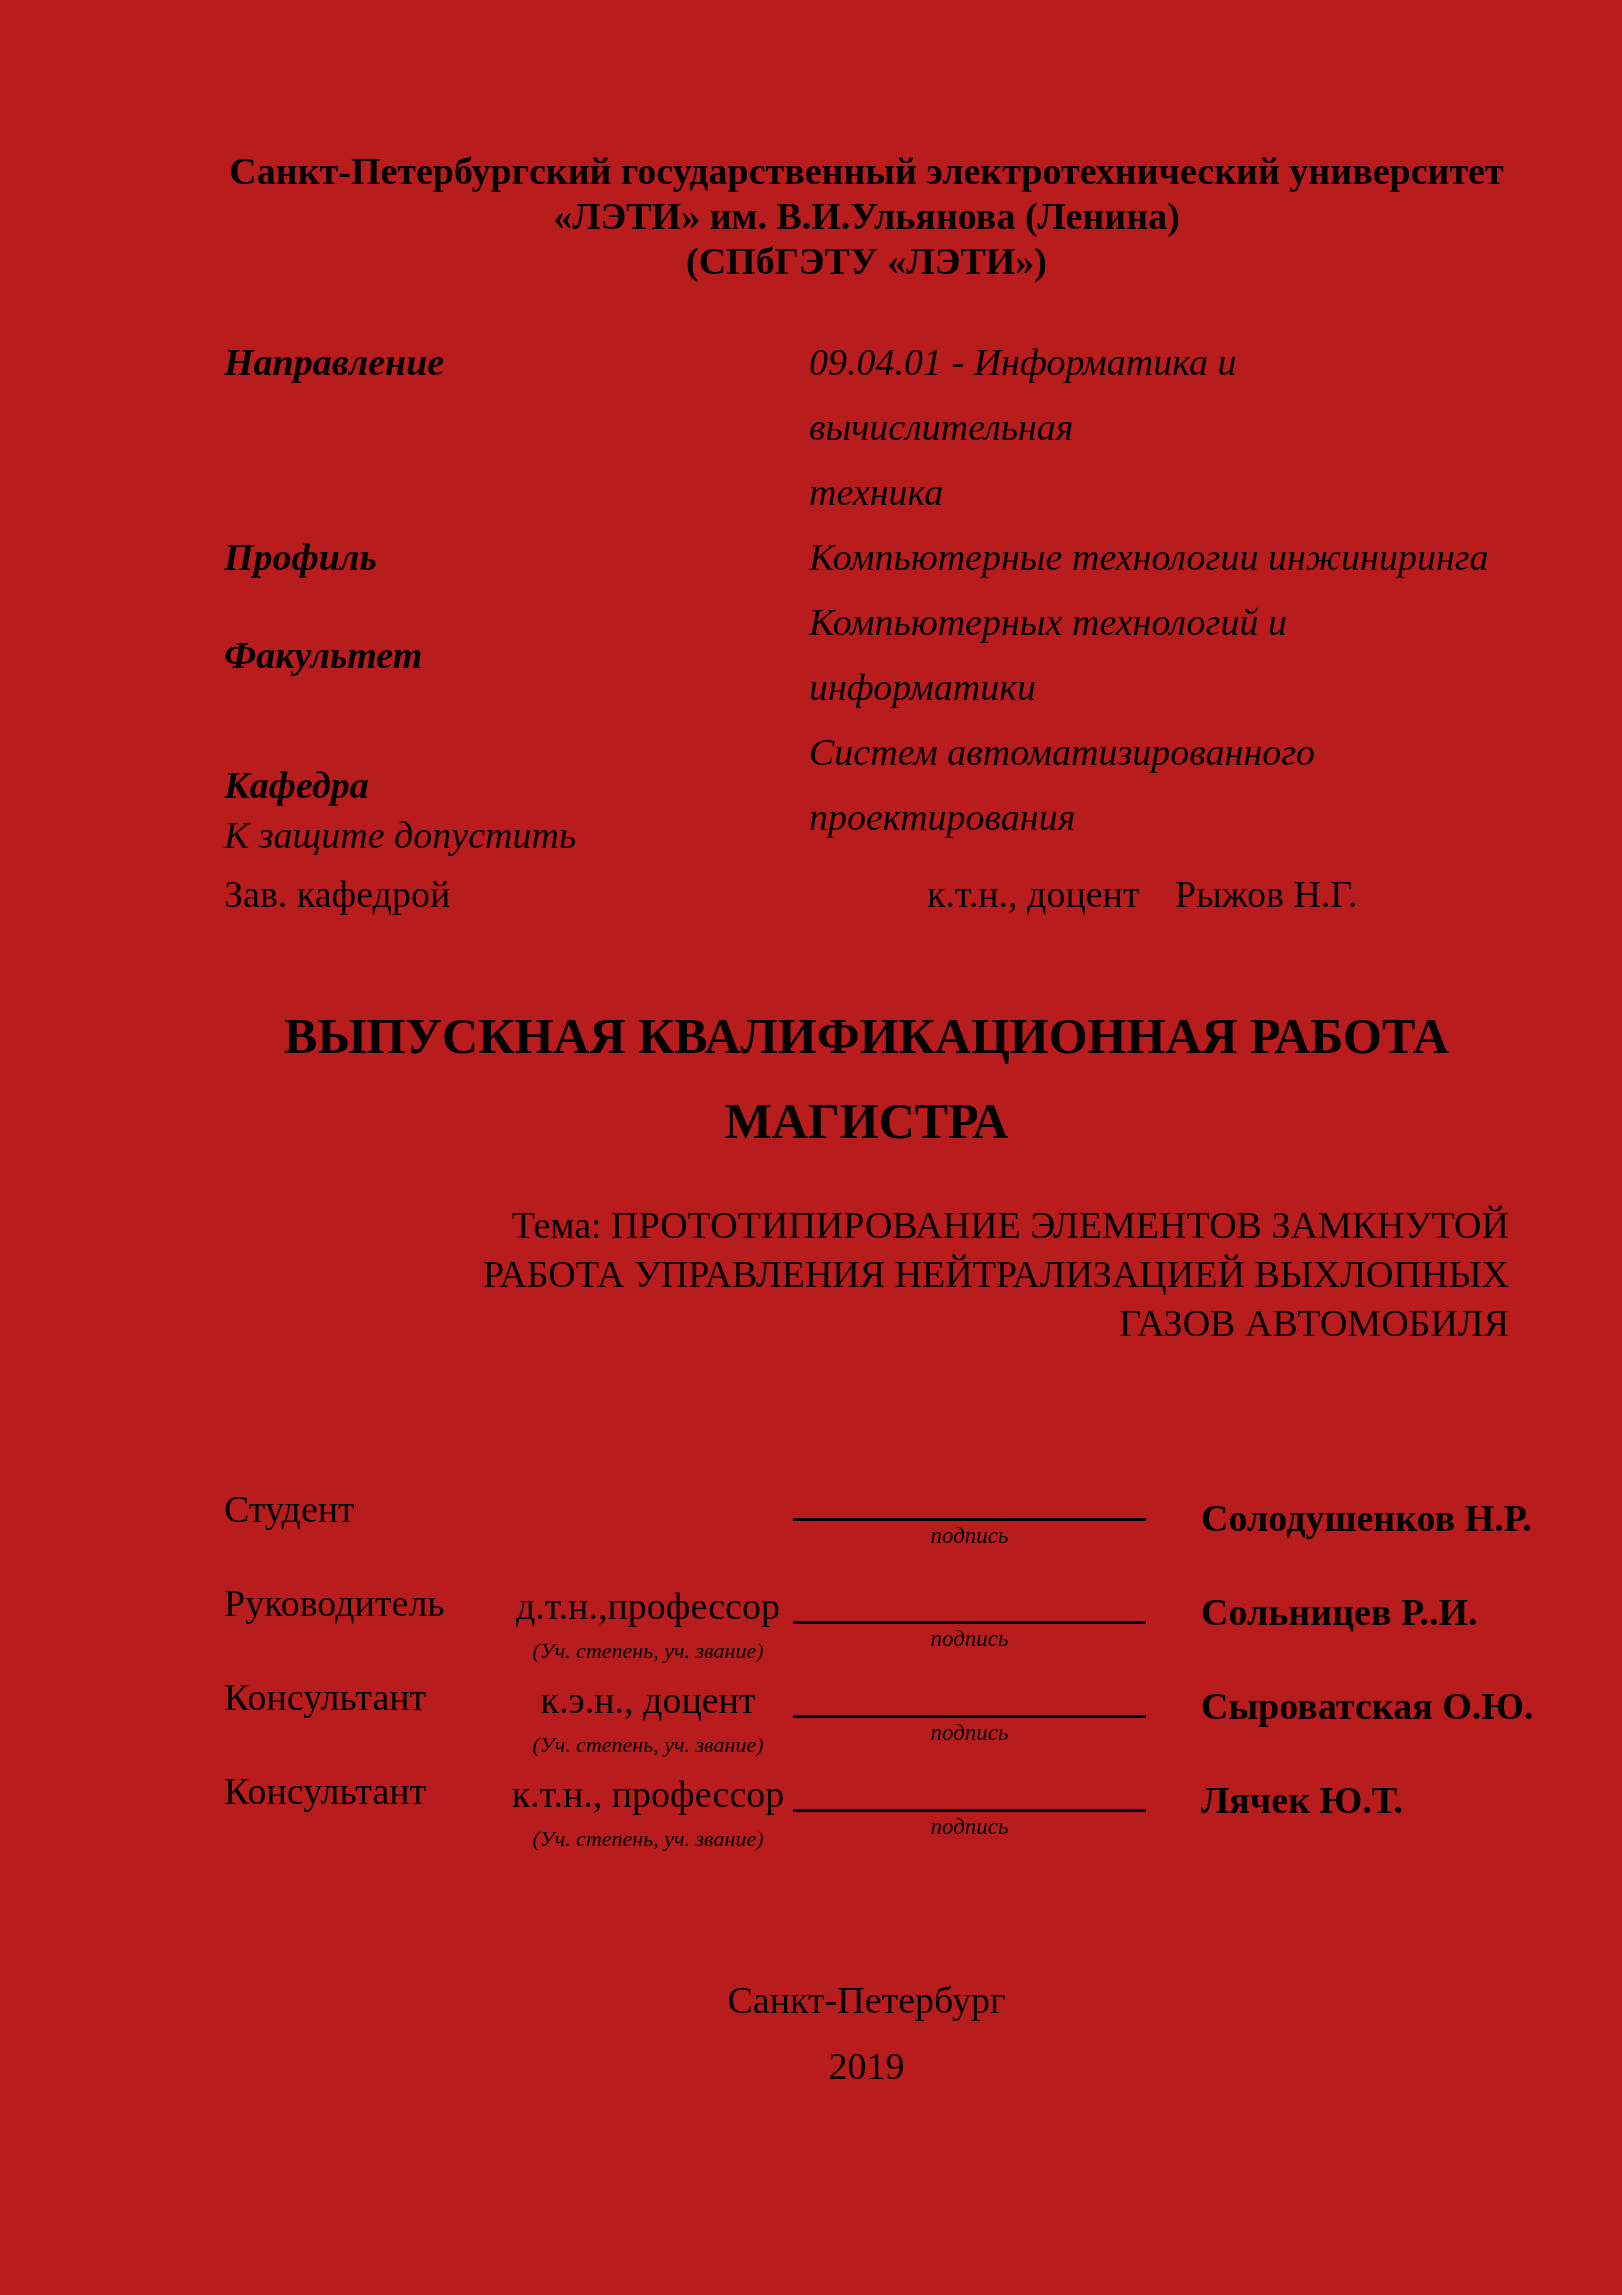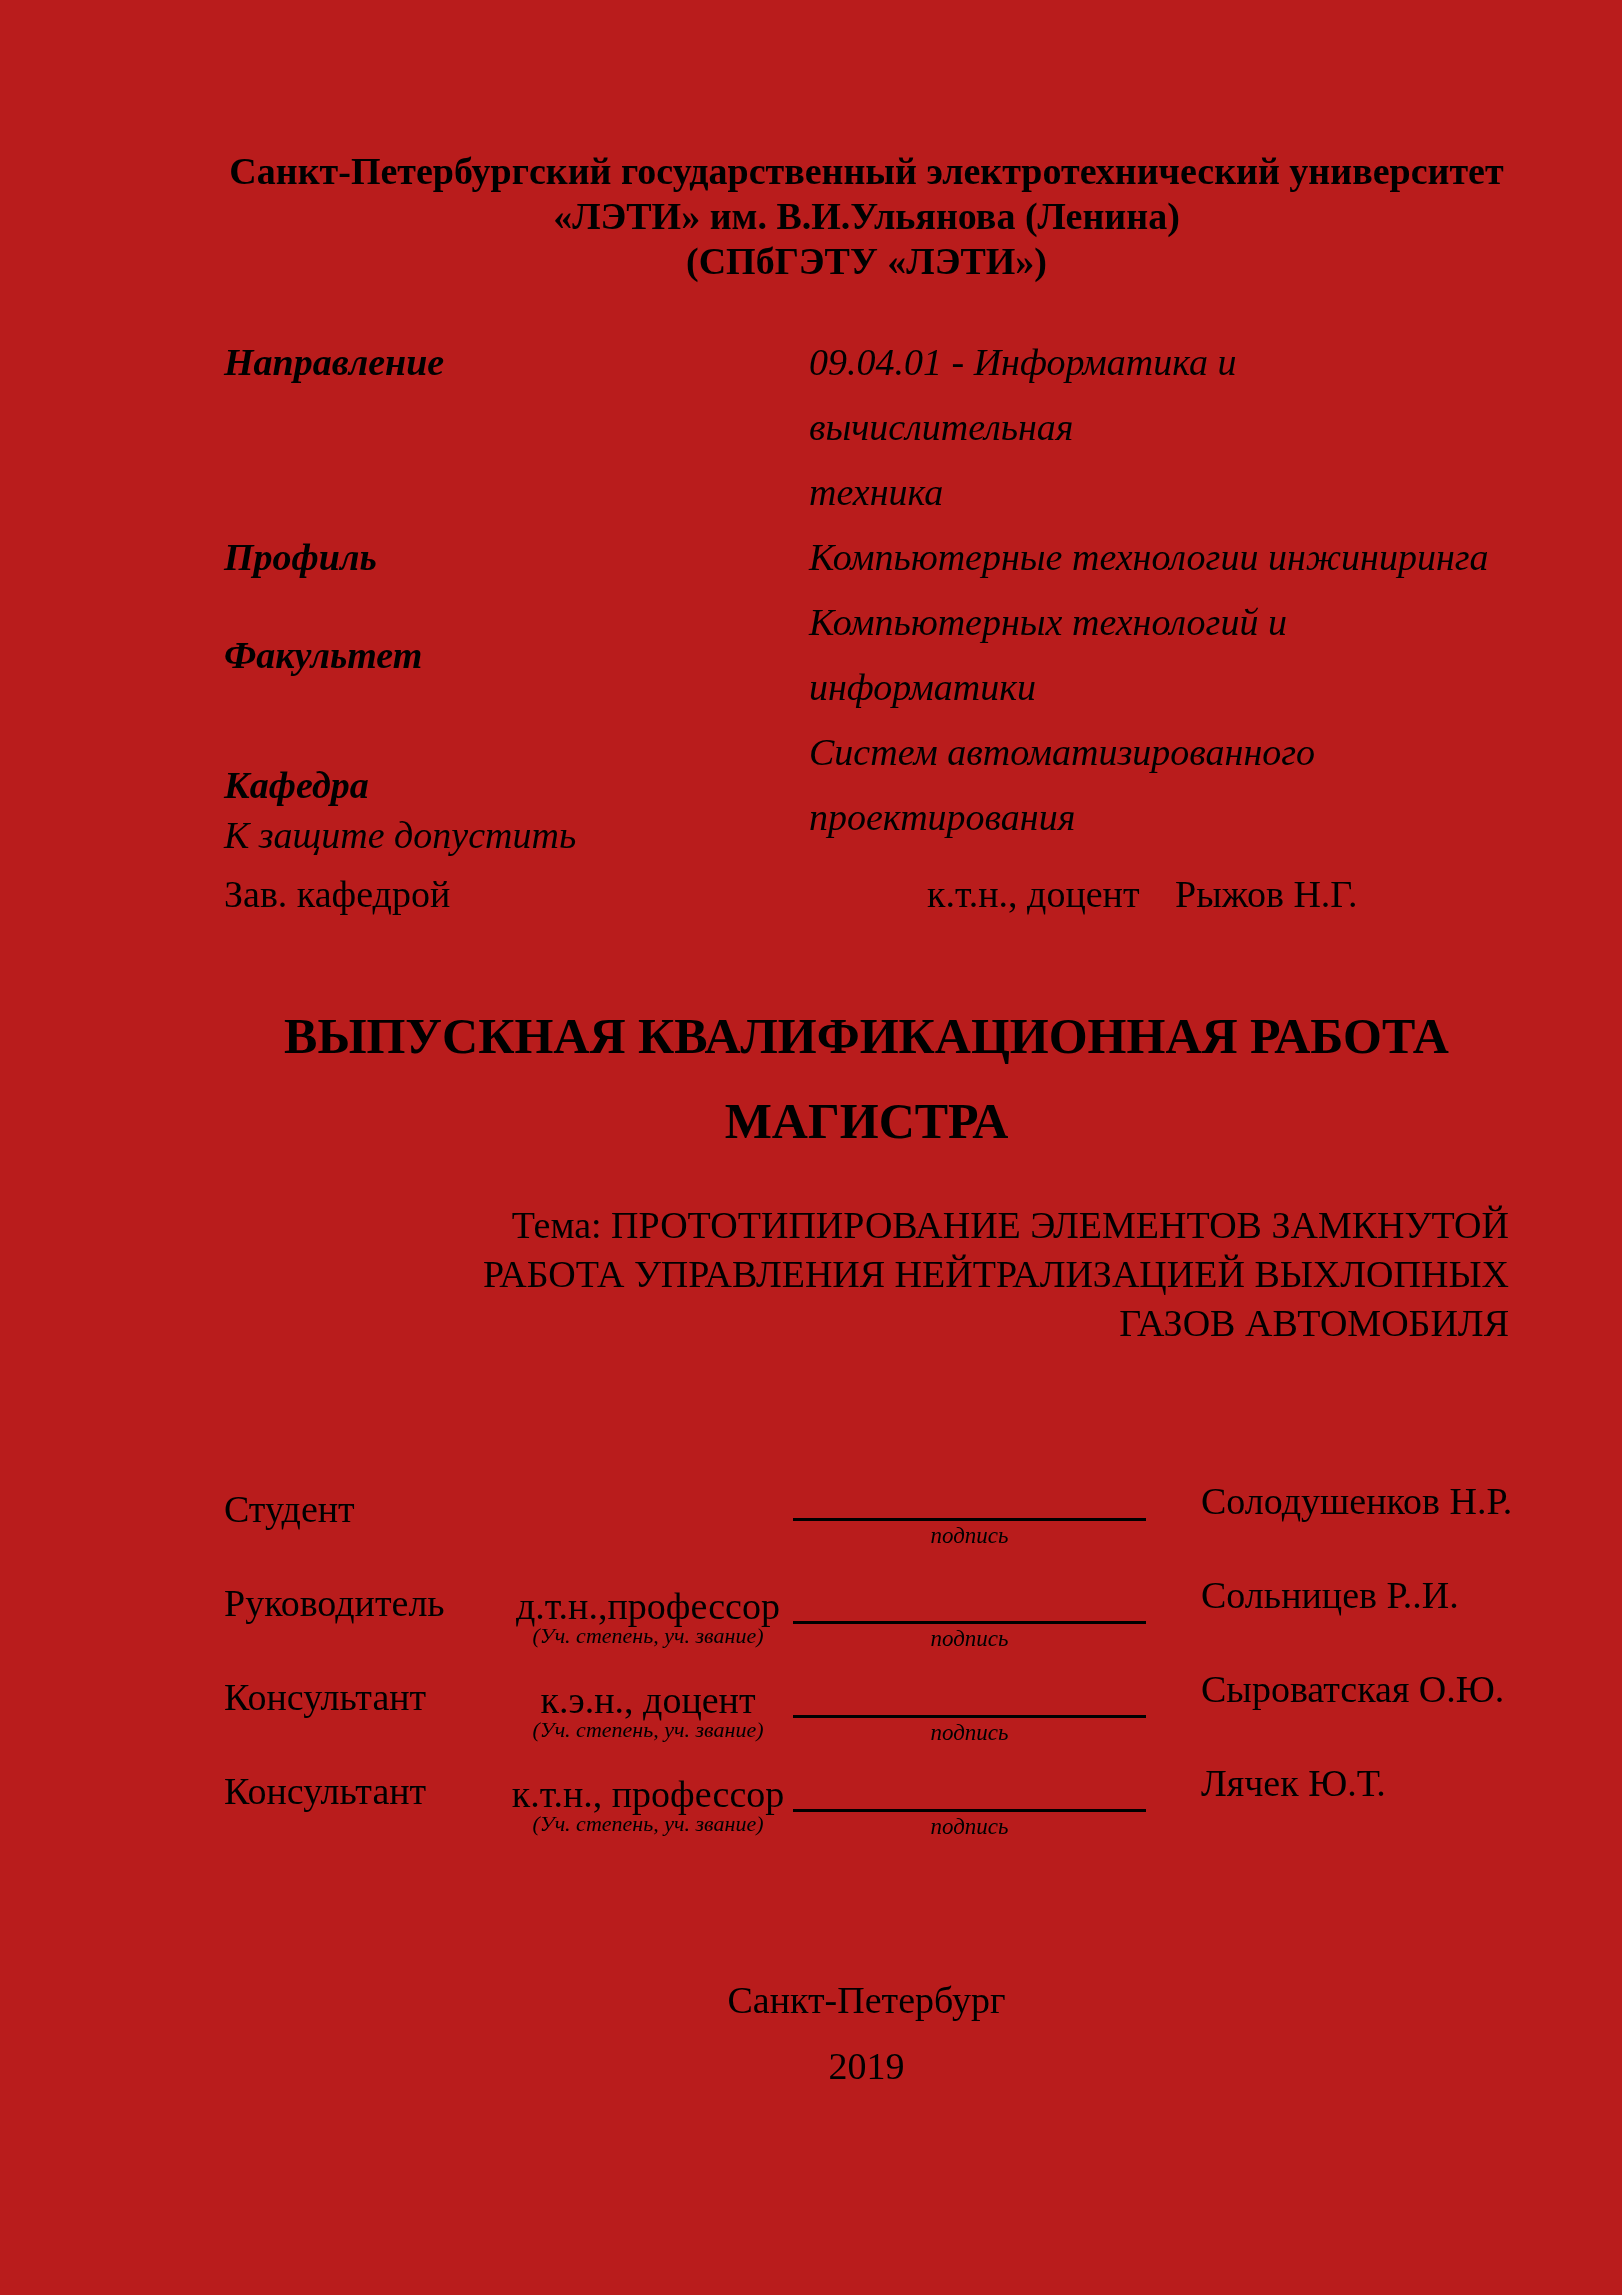--- a/index.html
+++ b/index.html
@@ -70,26 +70,26 @@
     top: 1474px; left: 224px; right: 114px;
   }
   .sig-row {
     display: grid;
     grid-template-columns: 279px 290px 353px 1fr;
     height: 94px;
   }
   .sig-role { margin-top: 12.6px; line-height: 44px; }
   .sig-degree-block { text-align: center; }
   .sig-degree  { margin-top: 20.4px; font-size: 38px; line-height: 36px; white-space: pre; }
-  .sig-degree-caption { margin-top: 0; font-size: 22px; font-style: italic; line-height: 24px; white-space: nowrap; }
+  .sig-degree-caption { margin-top: 15px; font-size: 22px; font-style: italic; line-height: 24px; white-space: nowrap; }
   .sig-line-block { text-align: center; }
   .sign-line { height: 44px; border-bottom: 3.1px solid #000000; margin-top: 9.4px; }
   .sig-row:first-child .sign-line { margin-top: 0; }
   .sign-caption { margin-top: 3.1px; font-size: 23px; font-style: italic; line-height: 24px; }
-  .sig-name { margin-top: 5px; padding-left: 55px; line-height: 44px; white-space: nowrap; }
+  .sig-name { margin-top: 22px; padding-left: 55px; line-height: 44px; white-space: nowrap; font-weight: bold; }
 
   
   .footer {
     position: absolute;
     top: 1967px; left: 224px; right: 114px;
     text-align: center;
     line-height: 66px;
   }
 </style>
 </head>

